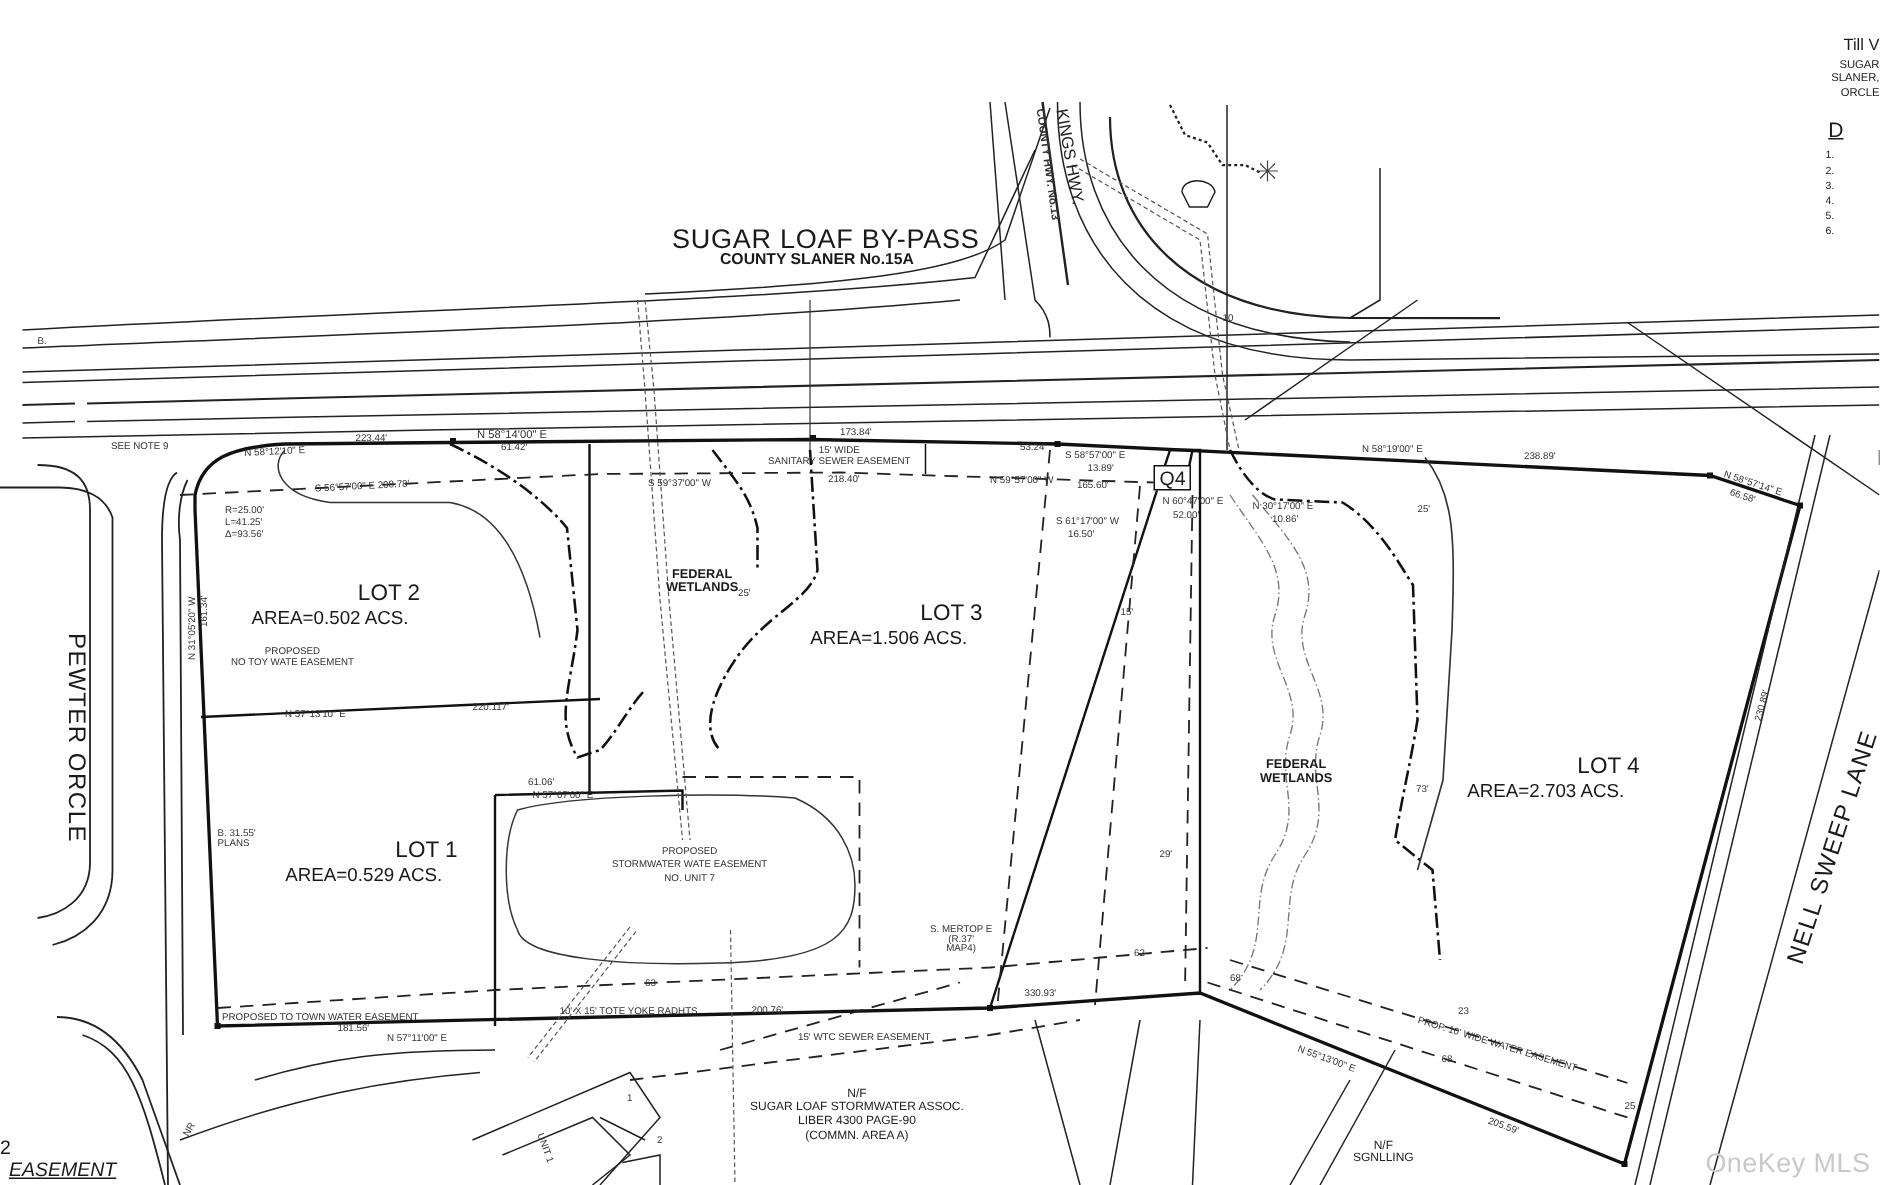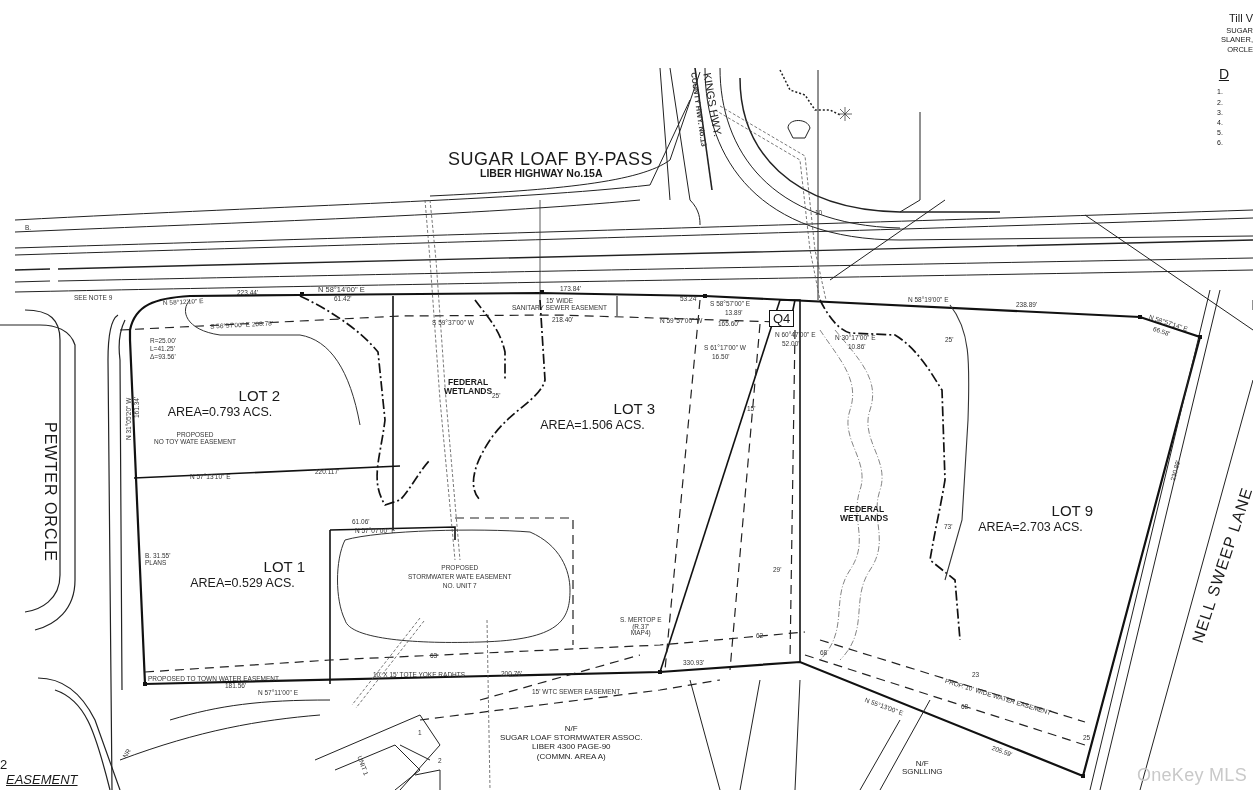--- a/index.html
+++ b/index.html
@@ -156,56 +156,56 @@
   <rect x="540" y="290" width="4" height="4" fill="#111"></rect>
   <rect x="703" y="294" width="4" height="4" fill="#111"></rect>
   <rect x="1138" y="315" width="4" height="4" fill="#111"></rect>
   <rect x="1198" y="335" width="4" height="4" fill="#111"></rect>
   <rect x="1081" y="774" width="4" height="4" fill="#111"></rect>
   <rect x="658" y="670" width="4" height="4" fill="#111"></rect>
   <rect x="143" y="682" width="4" height="4" fill="#111"></rect>
 </svg>
 
 <div class="legend">
-  <div class="ttl" style="margin-top:12px;">Till V</div>
+  <div class="ttl" style="margin-top:24px;">Till V</div>
   <div>SUGAR</div>
   <div>SLANER,</div>
   <div>ORCLE</div>
   <div class="hd" style="padding-right:24px;">D</div>
   <ol>
     <li>1.</li>
     <li>2.</li>
     <li>3.</li>
     <li>4.</li>
     <li>5.</li>
     <li>6.</li>
   </ol>
 </div>
 
 <div class="lbl road-title" style="left:448px; top:150px;">SUGAR LOAF BY-PASS</div>
-<div class="lbl road-sub" style="left:480px; top:168px;">LIBER HIGHWAY No.15A</div>
+<div class="lbl road-sub" style="left:480px; top:168px;">COUNTY SLANER No.15A</div>
 <div class="lbl small" style="left:712px; top:72px; transform: rotate(80deg); transform-origin:left top; font-size:11px;">KINGS HWY.</div>
 <div class="lbl tiny" style="left:697px; top:72px; transform: rotate(82deg); transform-origin:left top; font-size:7.5px; font-weight:bold;">COUNTY HWY. No.13</div>
 <div class="lbl street" style="left:58px; top:422px; transform: rotate(90deg); transform-origin:left top;">PEWTER ORCLE</div>
 <div class="lbl street" style="left:1190px; top:640px; transform: rotate(-72deg); transform-origin:left top;">NELL SWEEP LANE</div>
 
 <div class="lot-block" style="left:160px; top:387px; width:120px;">
   <div class="lot-title">LOT 2</div>
-  <div class="lot-area">AREA=0.793 ACS.</div>
+  <div class="lot-area">AREA=0.502 ACS.</div>
 </div>
 <div class="lot-block" style="left:530px; top:400px; width:125px;">
   <div class="lot-title">LOT 3</div>
   <div class="lot-area">AREA=1.506 ACS.</div>
 </div>
 <div class="lot-block" style="left:180px; top:558px; width:125px;">
   <div class="lot-title">LOT 1</div>
   <div class="lot-area">AREA=0.529 ACS.</div>
 </div>
 <div class="lot-block" style="left:968px; top:502px; width:125px;">
-  <div class="lot-title">LOT 9</div>
+  <div class="lot-title">LOT 4</div>
   <div class="lot-area">AREA=2.703 ACS.</div>
 </div>
 
 <div class="lbl wet" style="left:444px; top:378px;">
   <div>FEDERAL</div>
   <div>WETLANDS</div>
 </div>
 <div class="lbl wet" style="left:840px; top:505px;">
   <div>FEDERAL</div>
   <div>WETLANDS</div>

